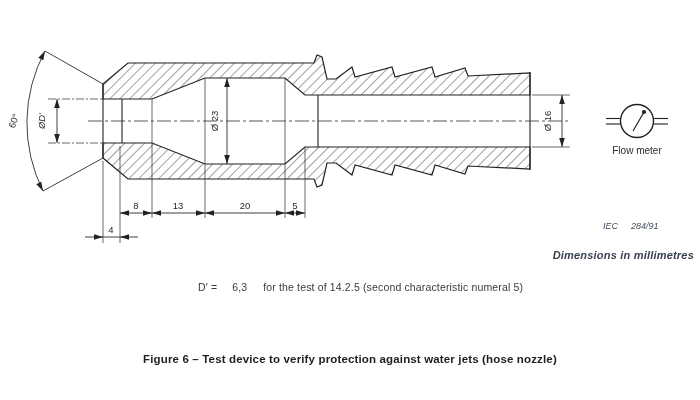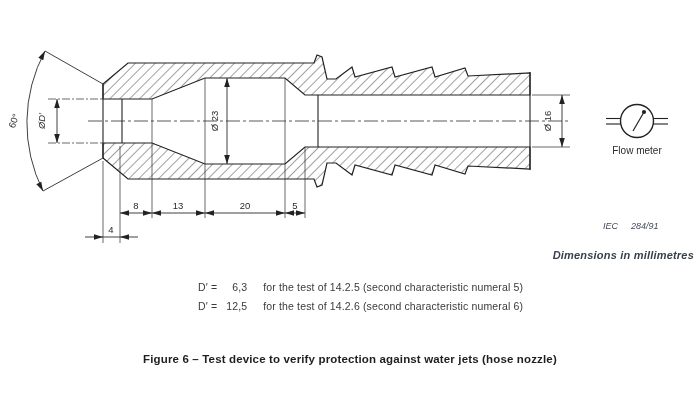--- a/index.html
+++ b/index.html
@@ -133,19 +133,18 @@
     <text class="iec-ref" x="603" y="229">IEC</text>
     <text class="iec-ref" x="631" y="229">284/91</text>
   </svg>
 
   
   <div class="units-note">Dimensions in millimetres</div>
 
   
   <div class="d-notes">
     <div class="d-line"><span>D′ =</span><span class="dval">6,3</span><span>for the test of 14.2.5 (second characteristic numeral 5)</span></div>
-    <div class="d-line"><span>D′ =</span><span class="dval">12,5</span><span>for the test of 14.2.6 (second characteristic numeral 6)</span></div>
   </div>
 
   
   <div class="caption">Figure 6 – Test device to verify protection against water jets (hose nozzle)</div>
 
 </div>
 
 </body></html>

